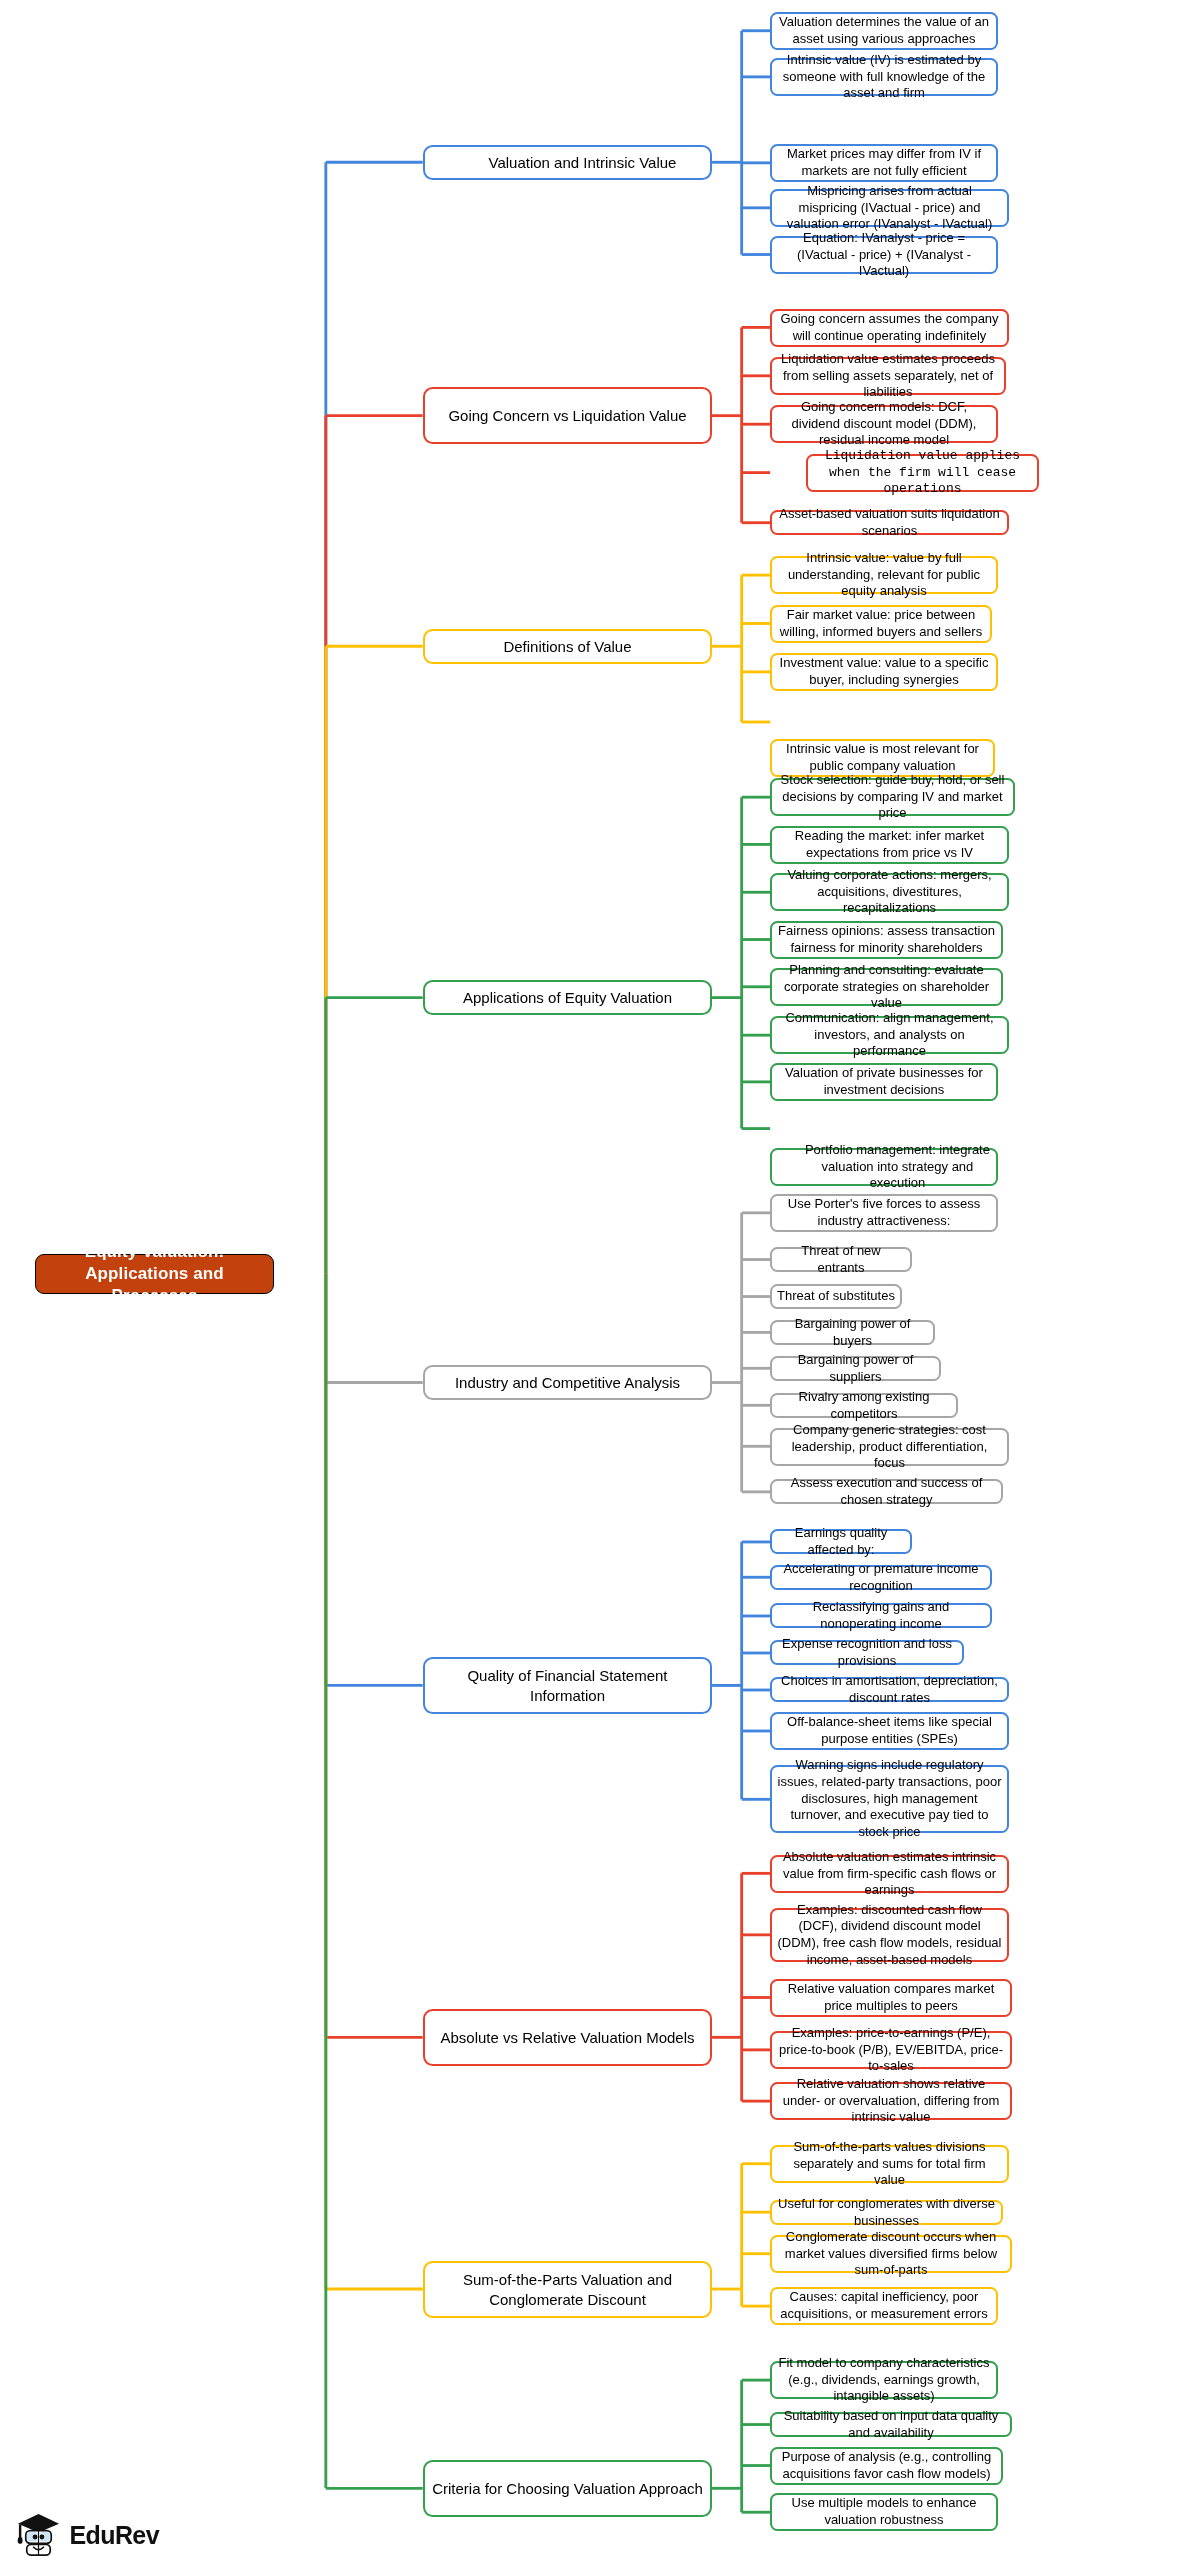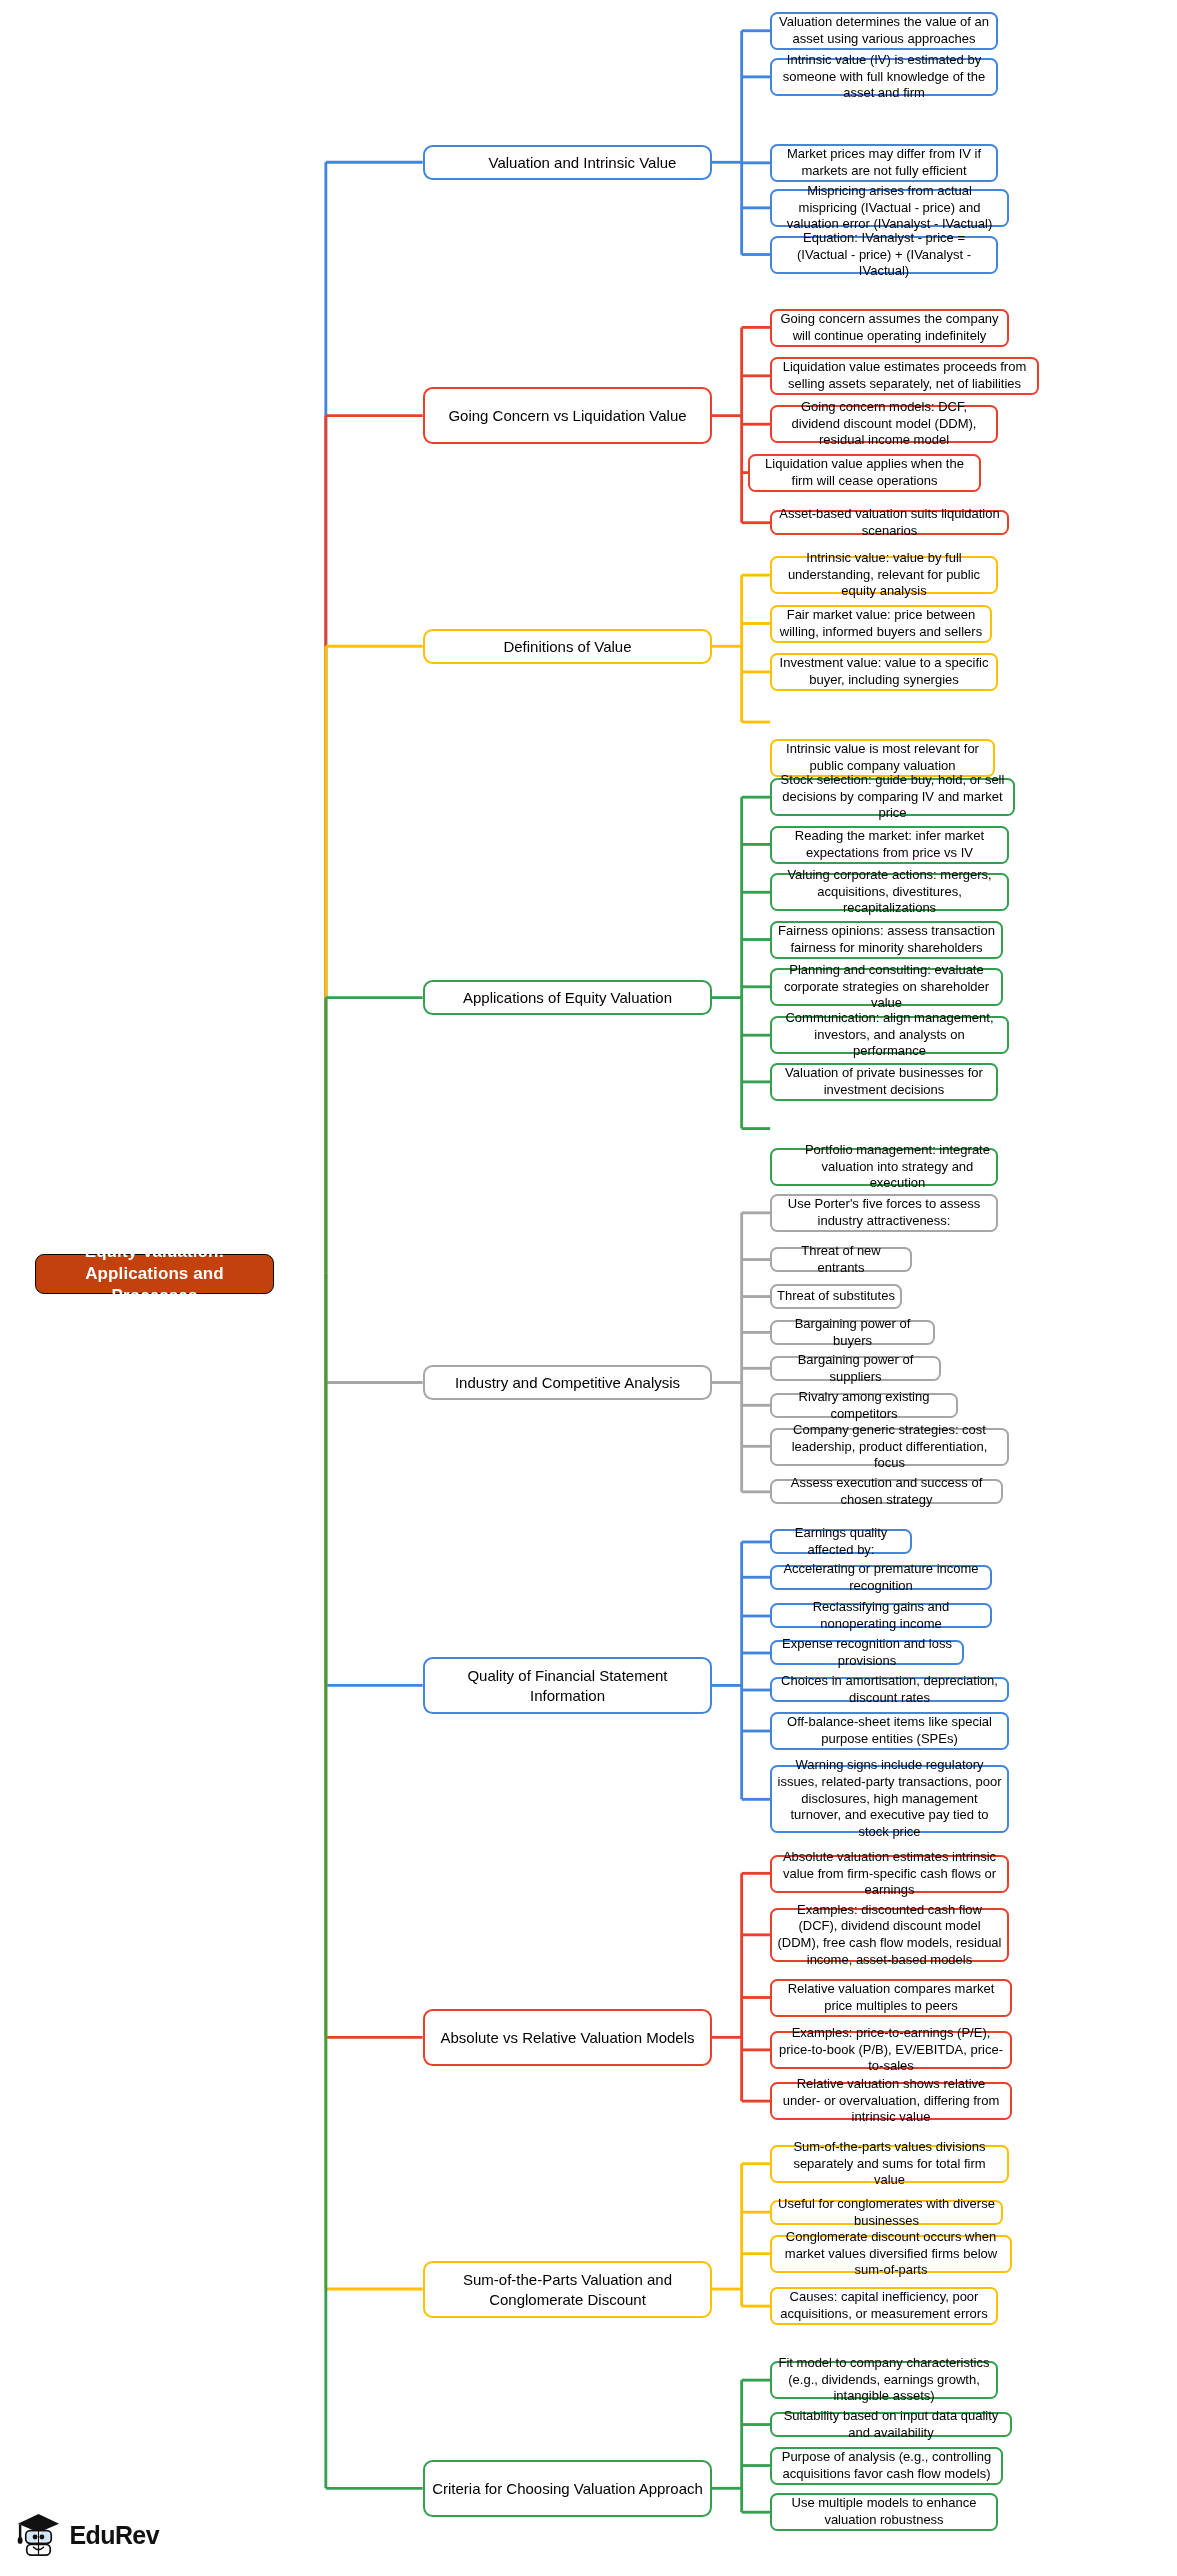--- a/index.html
+++ b/index.html
@@ -178,23 +178,23 @@
   <div id="nodes-layer">
       <div class="node root" style="left: 35px; top: 1254px; width: 239px; height: 40px;">Equity Valuation: Applications and Processes</div>
       <div class="node branch c-blue" style="left: 423px; top: 145px; width: 289px; height: 35px; padding-left: 35px;">Valuation and Intrinsic Value</div>
       <div class="node leaf c-blue" style="left: 770px; top: 12px; width: 228px; height: 38px;">Valuation determines the value of an asset using various approaches</div>
       <div class="node leaf c-blue" style="left: 770px; top: 58px; width: 228px; height: 38px;">Intrinsic value (IV) is estimated by someone with full knowledge of the asset and firm</div>
       <div class="node leaf c-blue" style="left: 770px; top: 144px; width: 228px; height: 38px;">Market prices may differ from IV if markets are not fully efficient</div>
       <div class="node leaf c-blue" style="left: 770px; top: 189px; width: 239px; height: 38px;">Mispricing arises from actual mispricing (IVactual - price) and valuation error (IVanalyst - IVactual)</div>
       <div class="node leaf c-blue" style="left: 770px; top: 236px; width: 228px; height: 38px;">Equation: IVanalyst - price = (IVactual - price) + (IVanalyst - IVactual)</div>
       <div class="node branch c-red" style="left: 423px; top: 387px; width: 289px; height: 57px;">Going Concern vs Liquidation Value</div>
       <div class="node leaf c-red" style="left: 770px; top: 309px; width: 239px; height: 38px;">Going concern assumes the company will continue operating indefinitely</div>
-      <div class="node leaf c-red" style="left: 770px; top: 357px; width: 269px; height: 38px;">Liquidation value estimates proceeds from selling assets separately, net of liabilities</div>
+      <div class="node leaf c-red" style="left: 770px; top: 357px; width: 236px; height: 38px;">Liquidation value estimates proceeds from selling assets separately, net of liabilities</div>
       <div class="node leaf c-red" style="left: 770px; top: 405px; width: 228px; height: 38px;">Going concern models: DCF, dividend discount model (DDM), residual income model</div>
-      <div class="node leaf c-red" style="left: 748px; top: 454px; width: 233px; height: 38px;">Liquidation value applies when the firm will cease operations</div>
+      <div class="node leaf c-red" style="left: 806px; top: 454px; width: 233px; height: 38px; font-family: Liberation Mono, monospace;">Liquidation value applies when the firm will cease operations</div>
       <div class="node leaf c-red" style="left: 770px; top: 510px; width: 239px; height: 25px;">Asset-based valuation suits liquidation scenarios</div>
       <div class="node branch c-orange" style="left: 423px; top: 629px; width: 289px; height: 35px;">Definitions of Value</div>
       <div class="node leaf c-orange" style="left: 770px; top: 556px; width: 228px; height: 38px;">Intrinsic value: value by full understanding, relevant for public equity analysis</div>
       <div class="node leaf c-orange" style="left: 770px; top: 605px; width: 222px; height: 38px;">Fair market value: price between willing, informed buyers and sellers</div>
       <div class="node leaf c-orange" style="left: 770px; top: 653px; width: 228px; height: 38px;">Investment value: value to a specific buyer, including synergies</div>
       <div class="node leaf c-orange" style="left: 770px; top: 703px; width: 225px; height: 38px; margin-top: 36px;">Intrinsic value is most relevant for public company valuation</div>
       <div class="node branch c-green" style="left: 423px; top: 980px; width: 289px; height: 35px;">Applications of Equity Valuation</div>
       <div class="node leaf c-green" style="left: 770px; top: 778px; width: 245px; height: 38px;">Stock selection: guide buy, hold, or sell decisions by comparing IV and market price</div>
       <div class="node leaf c-green" style="left: 770px; top: 826px; width: 239px; height: 38px;">Reading the market: infer market expectations from price vs IV</div>
       <div class="node leaf c-green" style="left: 770px; top: 873px; width: 239px; height: 38px;">Valuing corporate actions: mergers, acquisitions, divestitures, recapitalizations</div>

